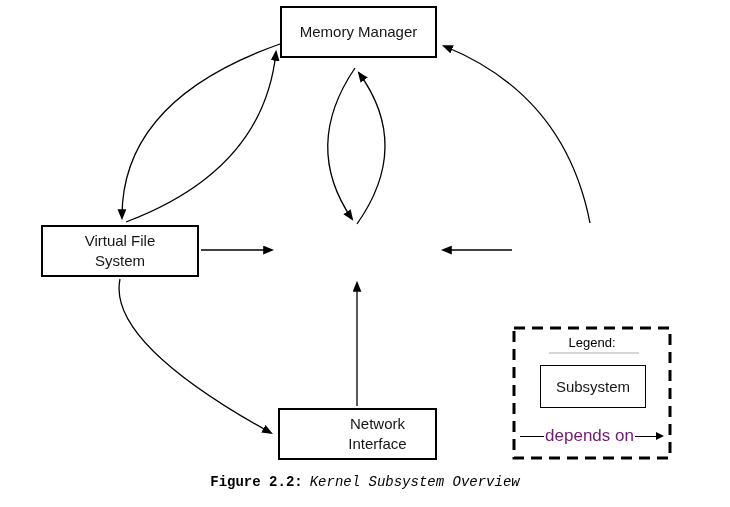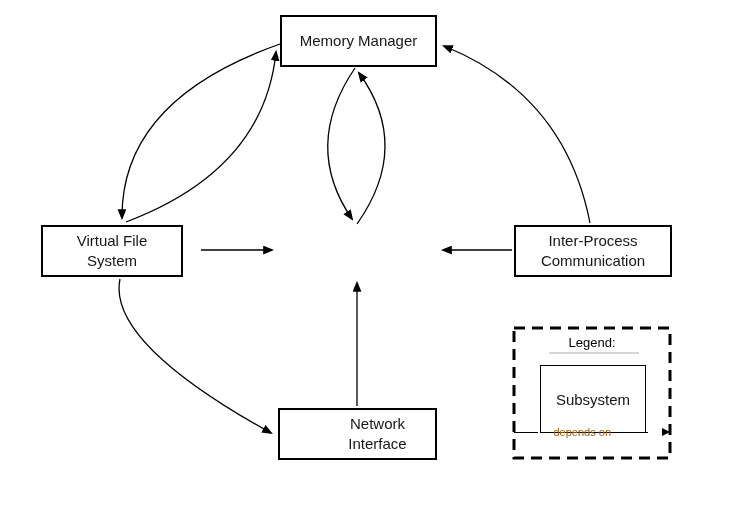--- a/index.html
+++ b/index.html
@@ -31,60 +31,60 @@
     align-items: center;
     justify-content: center;
     text-align: center;
     font-size: 15px;
     line-height: 20px;
     color: #161616;
   }
   .node-label {
     white-space: pre-line;
   }
-  .node-memory-manager   { left: 280px; top: 15px;  width: 157px; height: 52px; }
-  .node-virtual-file     { left: 41px;  top: 225px; width: 142px; height: 52px; }
+  .node-memory-manager   { left: 280px; top: 6px;  width: 157px; height: 52px; }
+  .node-virtual-file     { left: 41px;  top: 225px; width: 158px; height: 52px; }
   .node-process-sched    { left: 278px; top: 225px; width: 159px; height: 52px; }
   .node-ipc              { left: 514px; top: 225px; width: 158px; height: 52px; }
   .node-network-if       { left: 278px; top: 408px; width: 159px; height: 52px; padding-left: 40px; }
 
   .legend-title {
     position: absolute;
     left: 514px;
     top: 335px;
     width: 156px;
     text-align: center;
     font-size: 13px;
     font-weight: normal;
     color: #000000;
   }
   .legend-subsystem {
     position: absolute;
     left: 540px;
     top: 365px;
     width: 106px;
-    height: 68px;
+    height: 43px;
     box-sizing: border-box;
     border: 1.5px solid #000000;
     display: flex;
     align-items: center;
     justify-content: center;
     font-size: 15px;
     color: #161616;
   }
   .legend-depends {
     position: absolute;
     left: 514px;
     top: 426px;
     width: 156px;
     display: flex;
     align-items: center;
-    justify-content: space-between;
-    font-size: 11px;
-    color: #a16207;
+    justify-content: center;
+    font-size: 17px;
+    color: #701a75;
   }
   .dep-line {
     display: inline-block;
     height: 0;
     border-top: 1px solid #000000;
   }
   .dep-line-left  { width: 24px; margin-right: 1px; }
   .dep-line-right { width: 21px; margin-left: 1px; }
   .dep-arrowhead {
     display: inline-block;
@@ -138,36 +138,35 @@
   <div class="node node-memory-manager">
     <span class="node-label">Memory Manager</span>
   </div>
 
   <div class="node node-virtual-file">
     <span class="node-label">Virtual File
 System</span>
   </div>
 
 
-  <div class="node node-ipc">
-    <span class="node-label">Inter-Process
-Communication</span>
-  </div>
 
   <div class="node node-network-if">
     <span class="node-label">Network Interface</span>
   </div>
 
   <div class="legend-title">Legend:</div>
 
   <div class="legend-subsystem">
     <span>Subsystem</span>
   </div>
 
   <div class="legend-depends">
     <span class="dep-line dep-line-left"></span>
     <span>depends on</span>
     <span class="dep-line dep-line-right"></span>
     <span class="dep-arrowhead"></span>
   </div>
 
+  <div class="caption">
+    <span class="fig-label">Figure 2.2:</span><span class="fig-title">Kernel Subsystem Overview</span>
+  </div>
 
 </div>
 
 </body></html>

